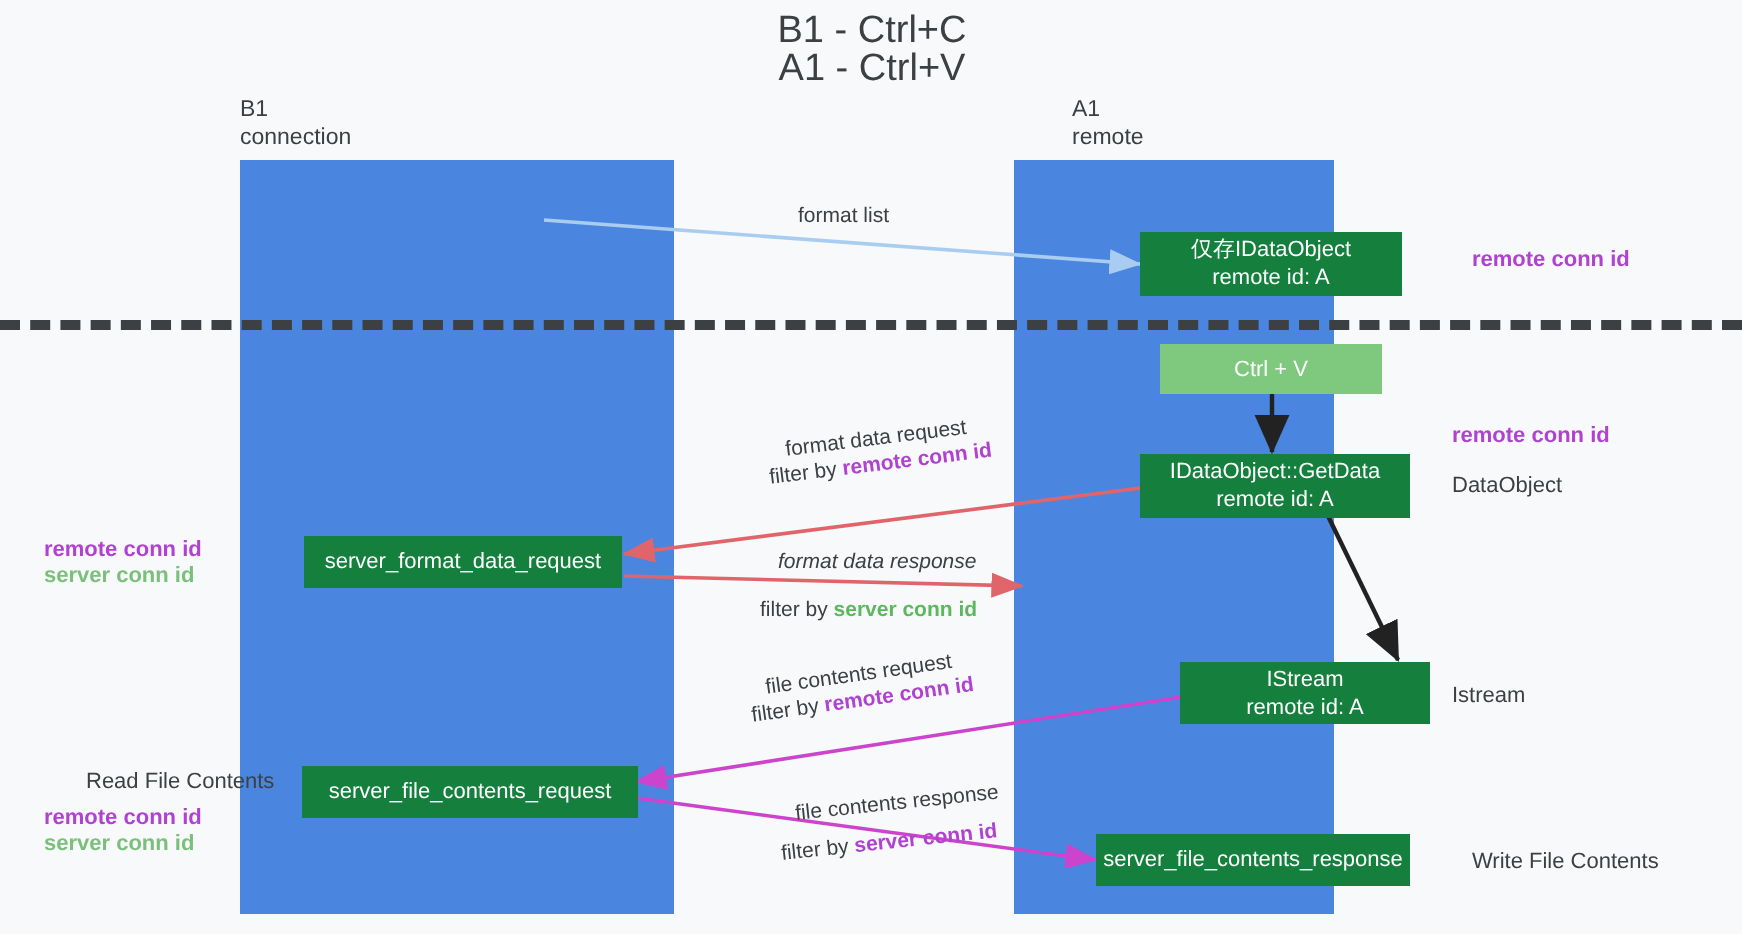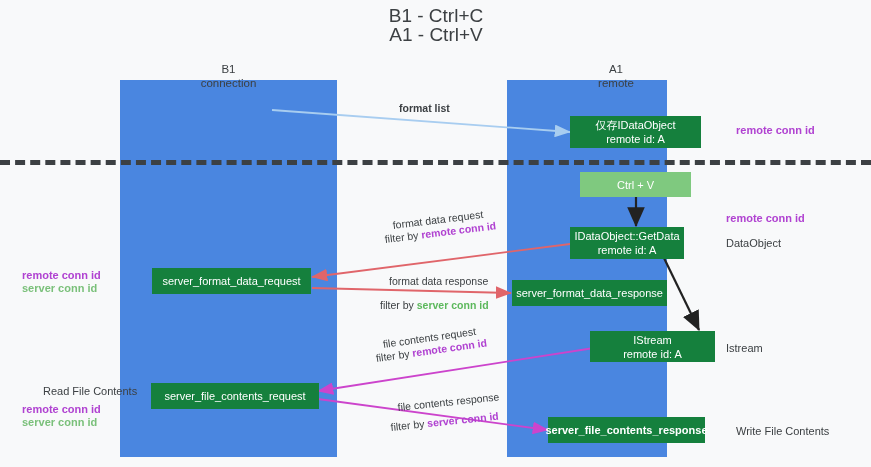--- a/index.html
+++ b/index.html
@@ -22,26 +22,25 @@
     left: 0; top: 0;
     width: 871px; height: 467px;
     pointer-events: none;
   }
   .lane {
     position: absolute;
     background: #4a86e0;
   }
   .lane-head {
     position: absolute;
-    text-align: center;
+    text-align: left;
     font-size: 11.5px;
     color: #3c4043;
     line-height: 14px;
     white-space: pre-line;
-    margin-top: 14px;
   }
   .title {
     position: absolute;
     text-align: center;
     font-size: 19px;
     color: #3c4043;
     line-height: 19px;
     white-space: pre-line;
   }
   .box {
@@ -138,69 +137,66 @@
 
   <div class="box orange" style="left:570px; top:116px; width:131px; height:32px;">
     <span>仅存IDataObject</span>
     <span class="l2">remote id: A</span>
   </div>
 
   <div class="box green" style="left:580px; top:172px; width:111px; height:25px;">
     <span>Ctrl + V</span>
   </div>
 
-  <div class="box orange" style="left:570px; top:227px; width:114px; height:32px;">
+  <div class="box orange" style="left:570px; top:227px; width:135px; height:32px;">
     <span>IDataObject::GetData</span>
     <span class="l2">remote id: A</span>
   </div>
 
   <div class="box orange" style="left:152px; top:268px; width:159px; height:26px;">
     <span>server_format_data_request</span>
   </div>
 
-  <div class="box orange" style="left:512px; top:280px; width:155px; height:26px;">
-    <span>server_format_data_response</span>
-  </div>
 
   <div class="box orange" style="left:590px; top:331px; width:125px; height:31px;">
     <span>IStream</span>
     <span class="l2">remote id: A</span>
   </div>
 
   <div class="box orange" style="left:151px; top:383px; width:168px; height:26px;">
     <span>server_file_contents_request</span>
   </div>
 
-  <div class="box orange" style="left:548px; top:417px; width:157px; height:26px;font-weight:bold;">
+  <div class="box orange" style="left:548px; top:417px; width:157px; height:26px;">
     <span>server_file_contents_response</span>
   </div>
 
   <div class="note pink" style="left:736px; top:123px;">remote conn id</div>
   <div class="note pink" style="left:726px; top:211px;">remote conn id</div>
   <div class="note" style="left:726px; top:236px;">DataObject</div>
   <div class="note" style="left:726px; top:341px;">Istream</div>
   <div class="note" style="left:736px; top:424px;">Write File Contents</div>
 
   <div class="note pink" style="left:22px; top:268px;">remote conn id</div>
   <div class="note green" style="left:22px; top:281px;">server conn id</div>
 
   <div class="note" style="left:28px; top:384px;margin-left:15px;">Read File Contents</div>
   <div class="note pink" style="left:22px; top:402px;">remote conn id</div>
   <div class="note green" style="left:22px; top:415px;">server conn id</div>
 
-  <div class="edgelabel" style="left:399px; top:102px;font-weight:bold;">format list</div>
+  <div class="edgelabel" style="left:399px; top:102px;">format list</div>
 
   <div class="edgelabel" style="left:392px; top:219px; transform: rotate(-7deg);">
     <span>format data request</span>
   </div>
   <div class="edgelabel" style="left:384px; top:233px; transform: rotate(-7deg);">
     <span>filter by </span><span class="k pink">remote conn id</span>
   </div>
 
-  <div class="edgelabel" style="left:389px; top:275px;">format data response</div>
+  <div class="edgelabel" style="left:389px; top:275px;font-style:italic;">format data response</div>
   <div class="edgelabel" style="left:380px; top:299px;">
     <span>filter by </span><span class="k green">server conn id</span>
   </div>
 
   <div class="edgelabel" style="left:382px; top:338px; transform: rotate(-8deg);">
     <span>file contents request</span>
   </div>
   <div class="edgelabel" style="left:375px; top:352px; transform: rotate(-8deg);">
     <span>filter by </span><span class="k pink">remote conn id</span>
   </div>

